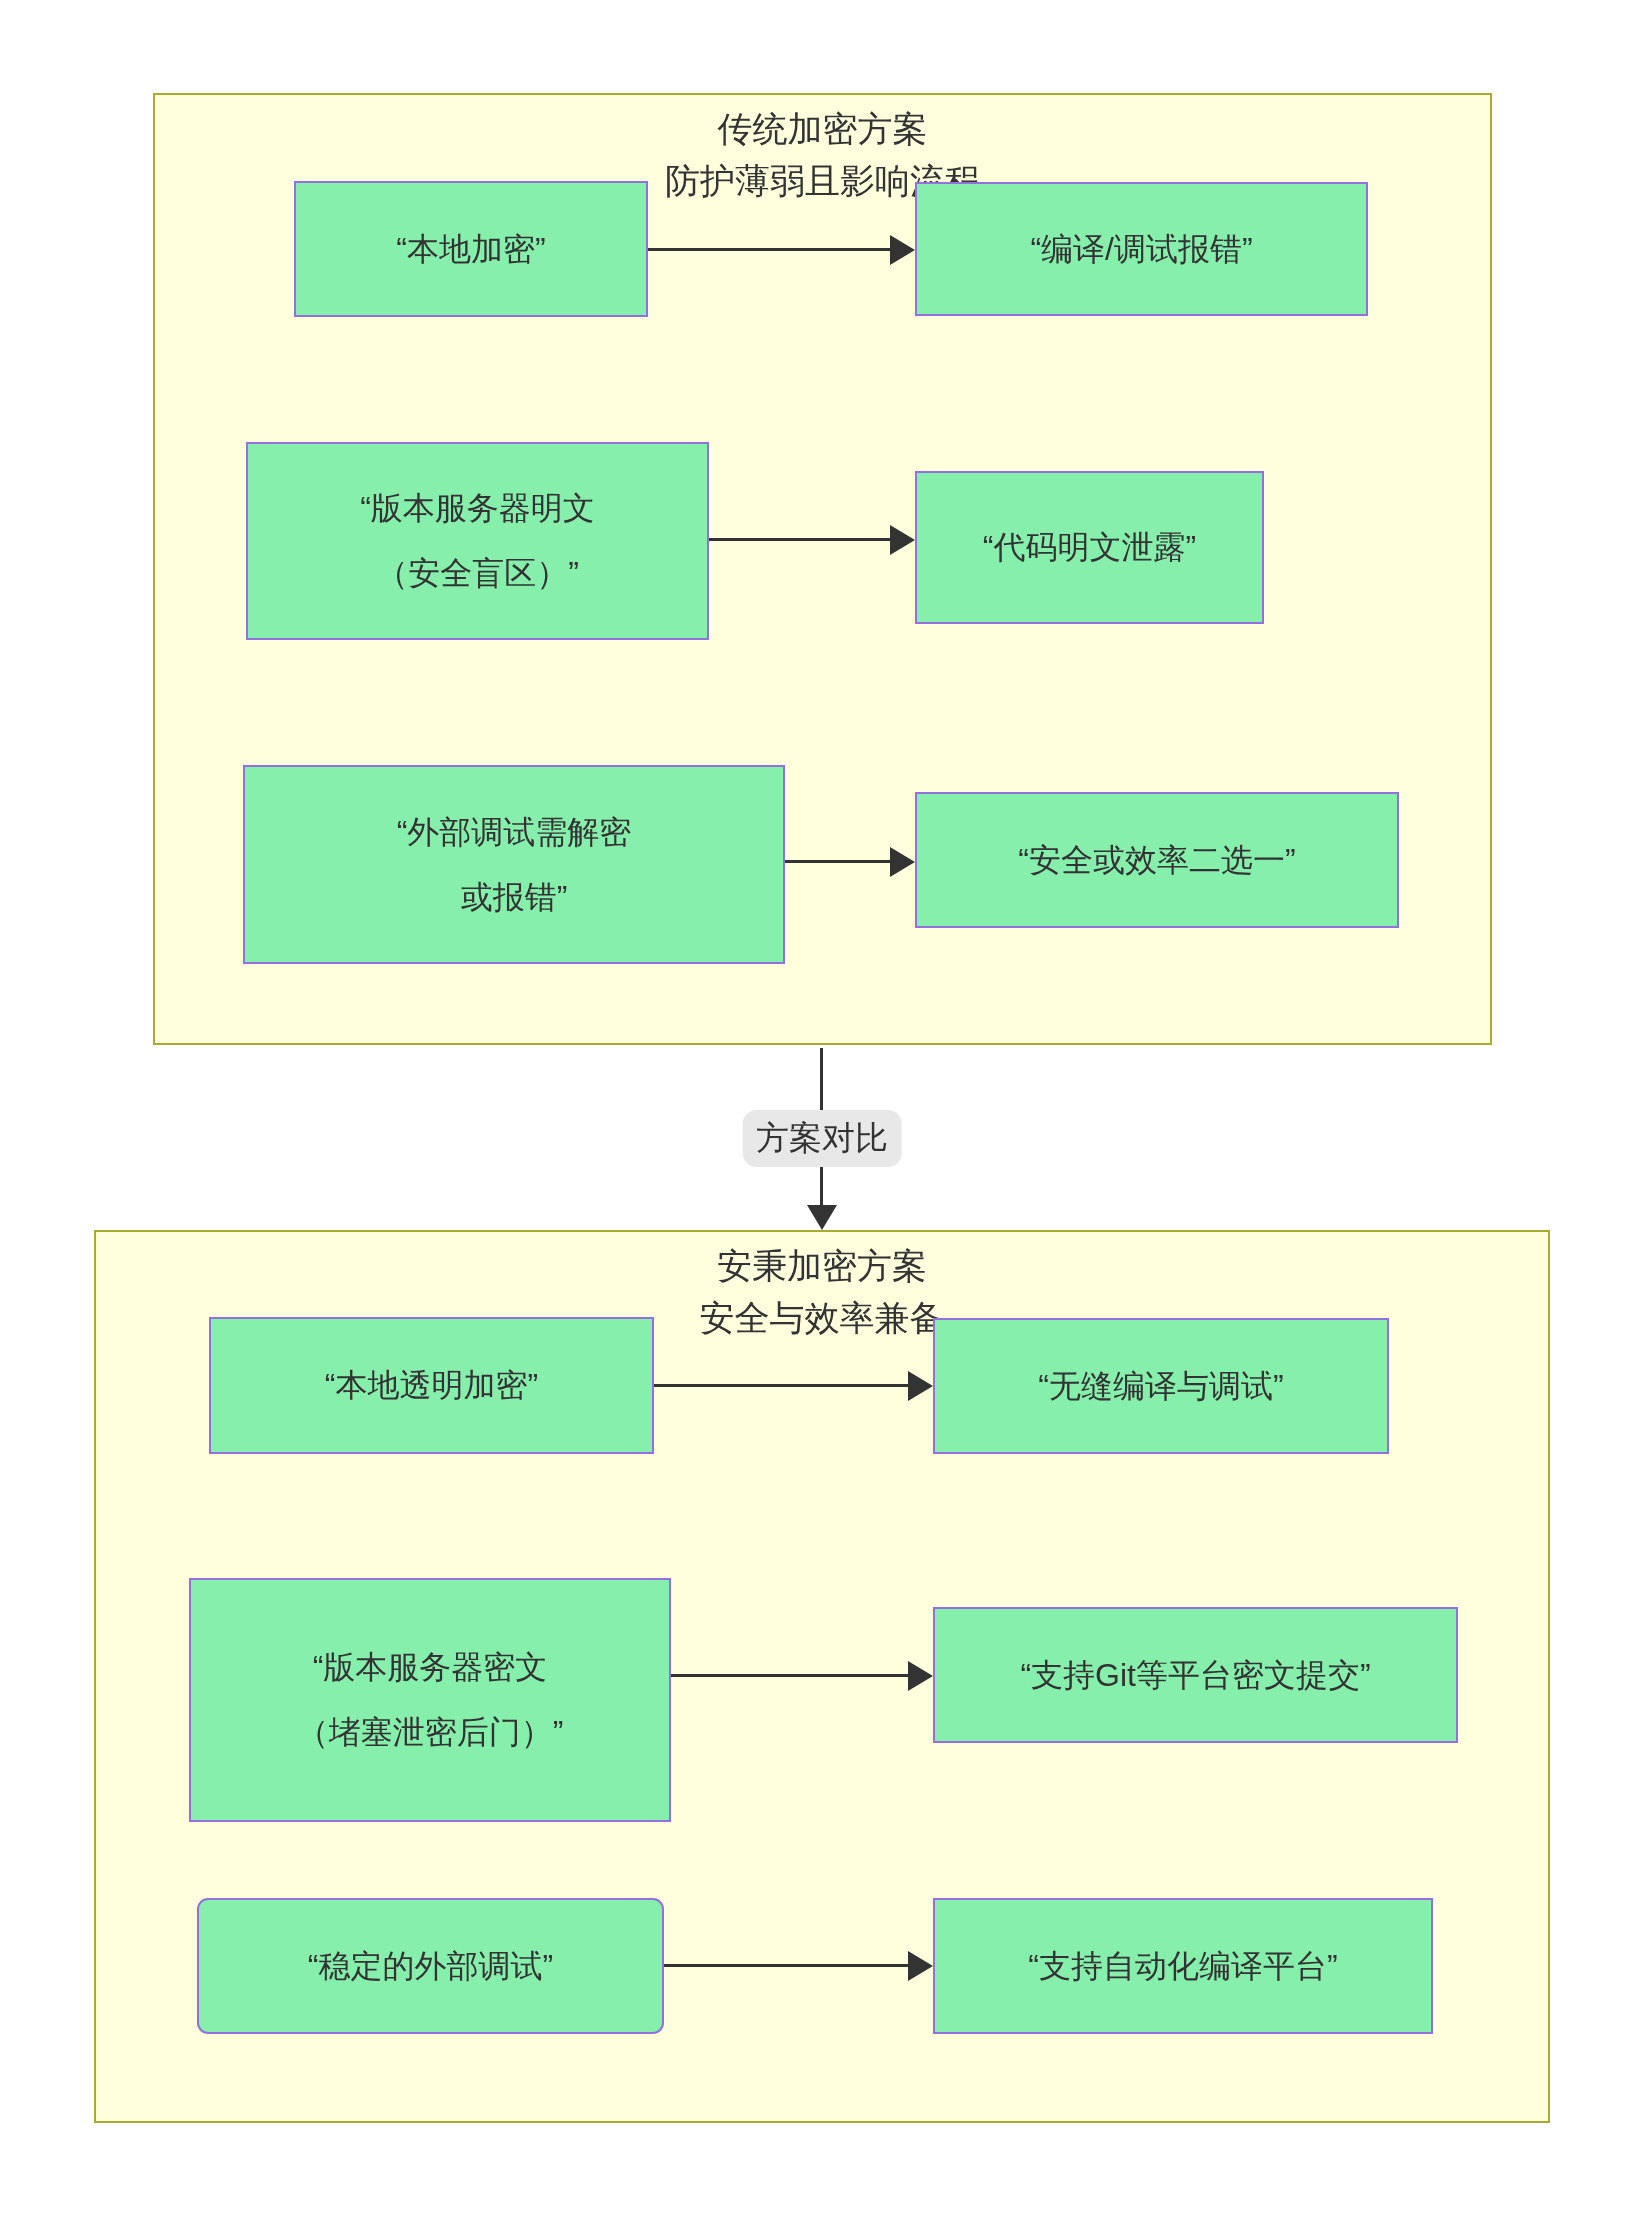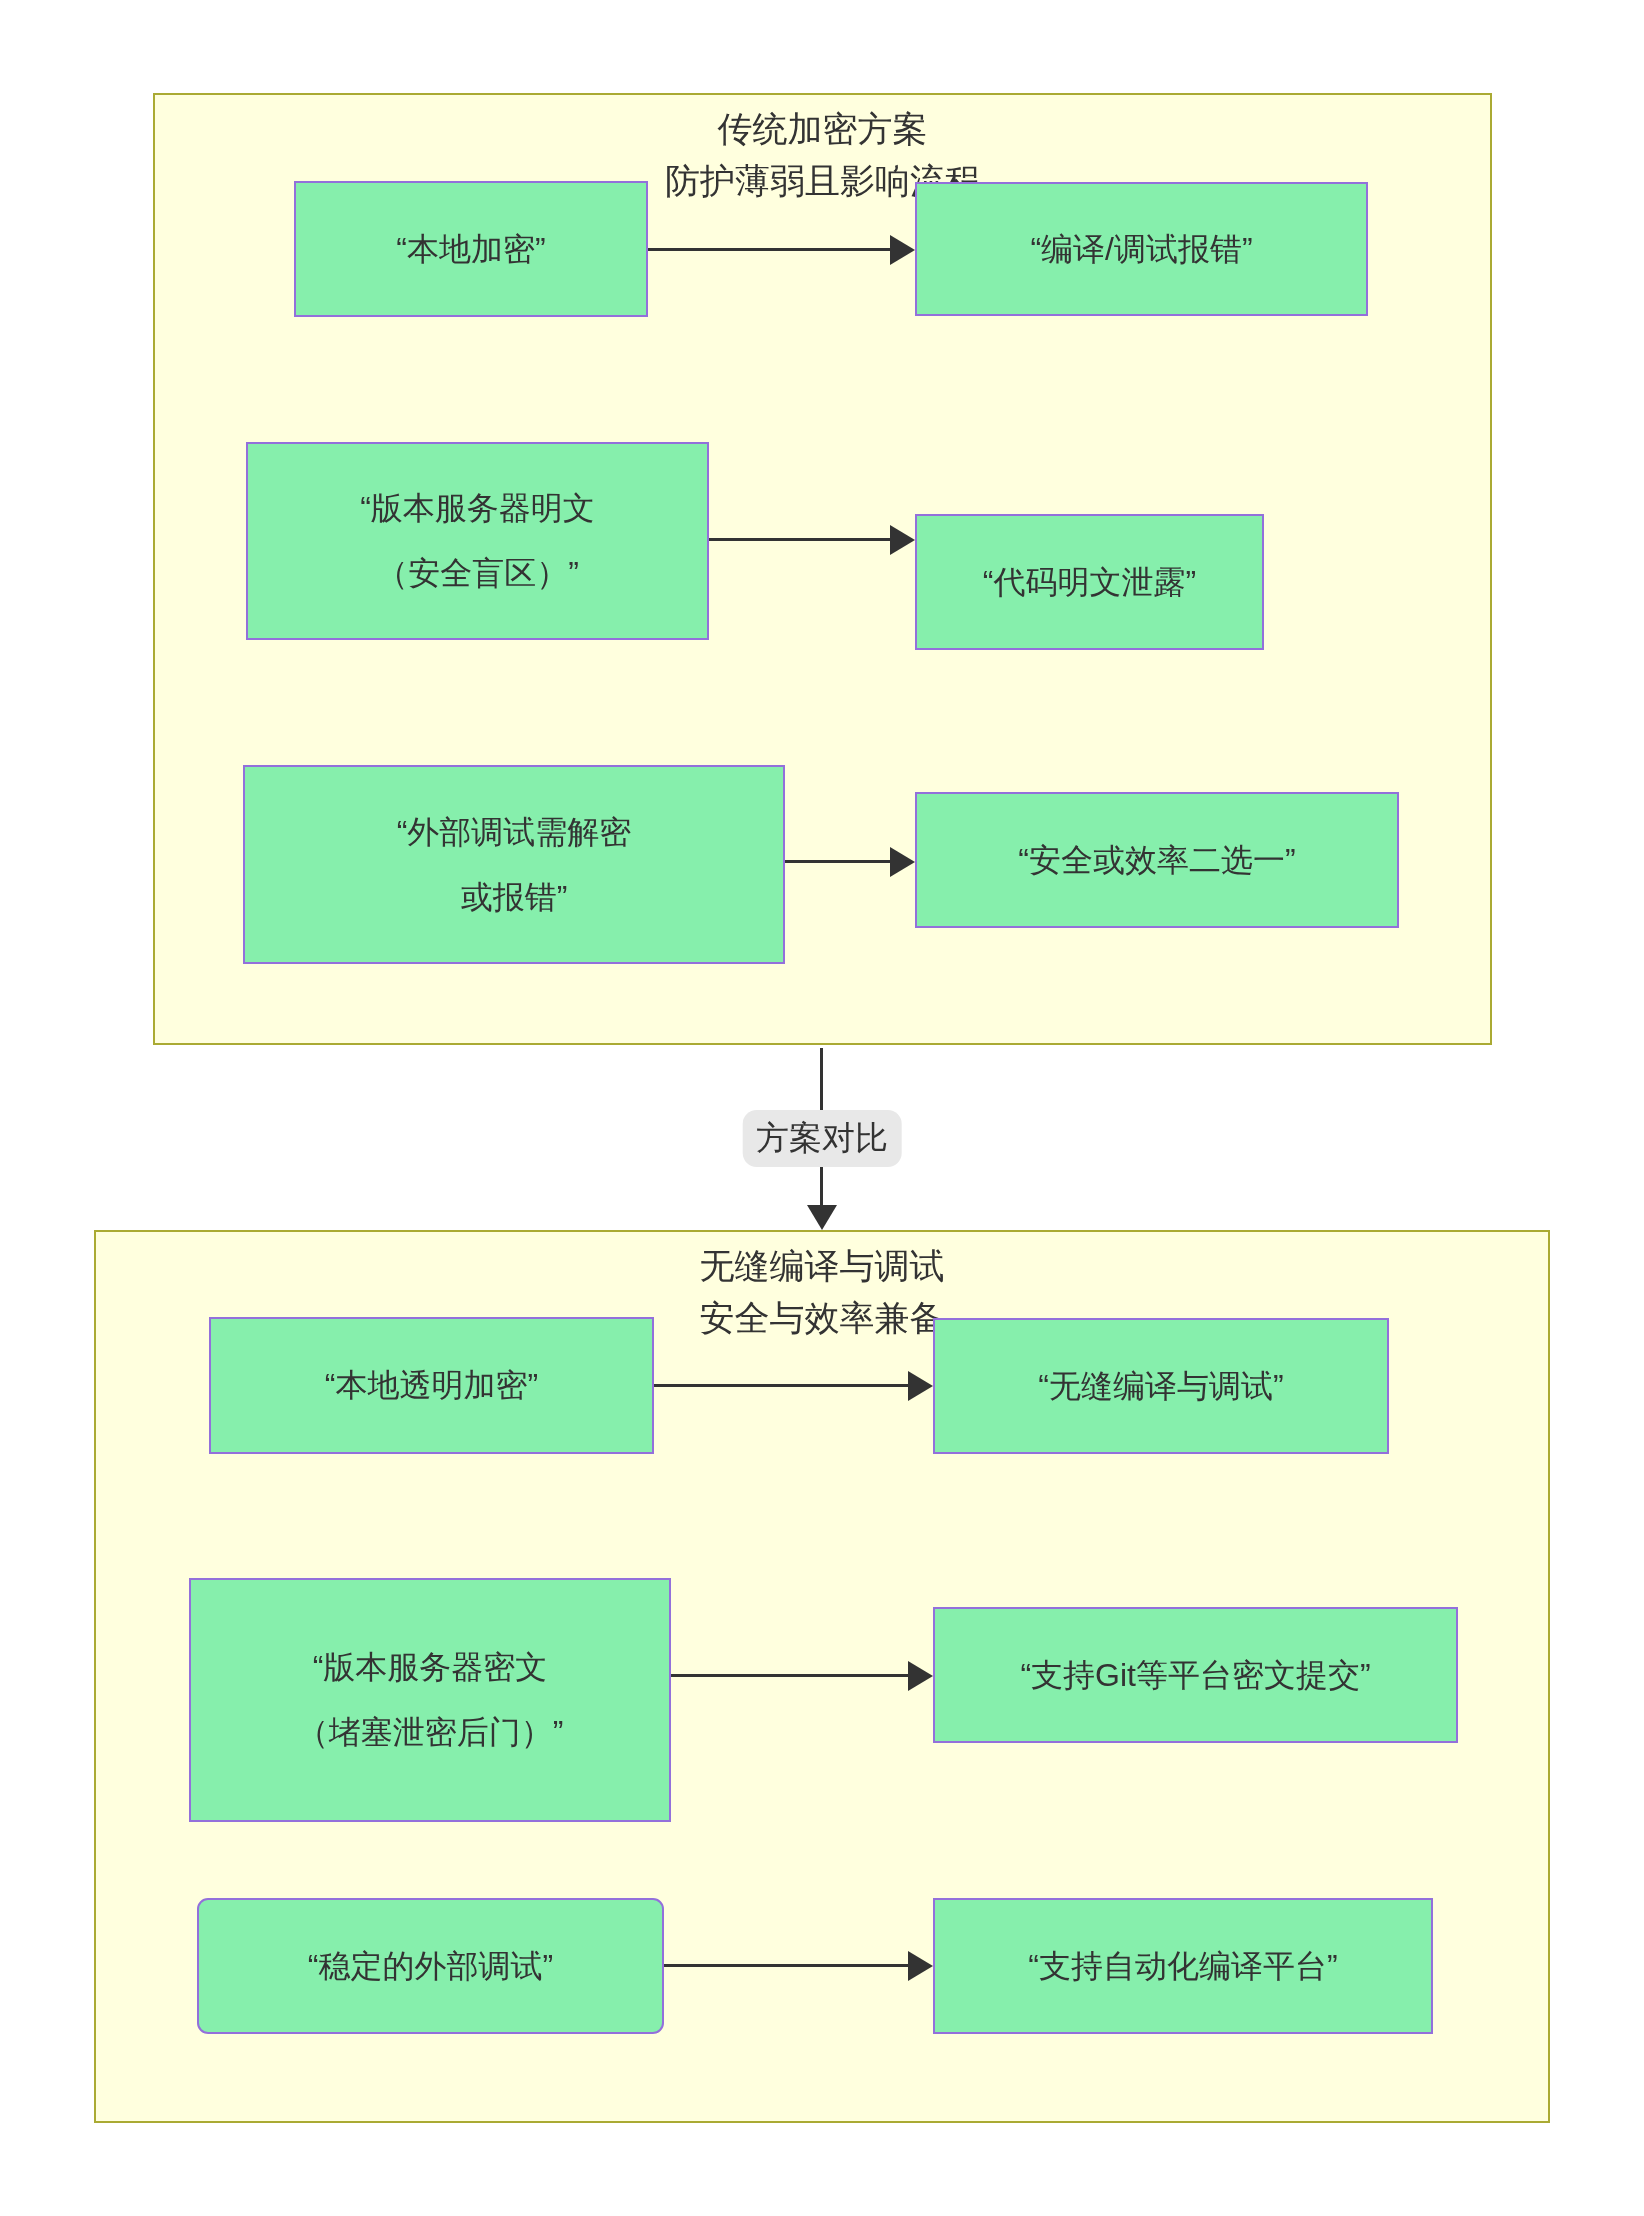--- a/index.html
+++ b/index.html
@@ -93,35 +93,35 @@
   <div class="arrow" style="left:706px;top:860px;">
     <span class="shaft-h" style="width:188px;"></span>
     <span class="head-h" style="left:184px;"></span>
   </div>
 
   <div class="node" style="left:294px;top:181px;width:354px;height:136px;">“本地加密”</div>
   <div class="node" style="left:915px;top:182px;width:453px;height:134px;">“编译/调试报错”</div>
 
   <div class="node" style="left:246px;top:442px;width:463px;height:198px;">“版本服务器明文
 （安全盲区）”</div>
-  <div class="node" style="left:915px;top:471px;width:349px;height:136px;margin-top:43px;">“代码明文泄露”</div>
+  <div class="node" style="left:915px;top:471px;width:349px;height:153px;">“代码明文泄露”</div>
 
   <div class="node" style="left:243px;top:765px;width:542px;height:199px;">“外部调试需解密
 或报错”</div>
   <div class="node" style="left:915px;top:792px;width:484px;height:136px;">“安全或效率二选一”</div>
 
   <div class="arrow" style="left:820px;top:1048px;">
     <span class="shaft-v" style="height:158px;"></span>
     <span class="head-v" style="top:157px;"></span>
   </div>
   <div class="edge-label" style="left:822px;top:1110px;">方案对比</div>
 
   <div class="cluster" style="left:94px;top:1230px;width:1456px;height:893px;"></div>
 
-  <div class="cluster-title" style="left:94px;top:1242px;width:1456px;">无缝编译与调试</div>
+  <div class="cluster-title" style="left:94px;top:1242px;width:1456px;">安秉加密方案</div>
   <div class="cluster-title" style="left:94px;top:1294px;width:1456px;">安全与效率兼备</div>
 
   <div class="arrow" style="left:653px;top:1384px;">
     <span class="shaft-h" style="width:259px;"></span>
     <span class="head-h" style="left:255px;"></span>
   </div>
 
   <div class="arrow" style="left:671px;top:1674px;">
     <span class="shaft-h" style="width:240px;"></span>
     <span class="head-h" style="left:237px;"></span>

